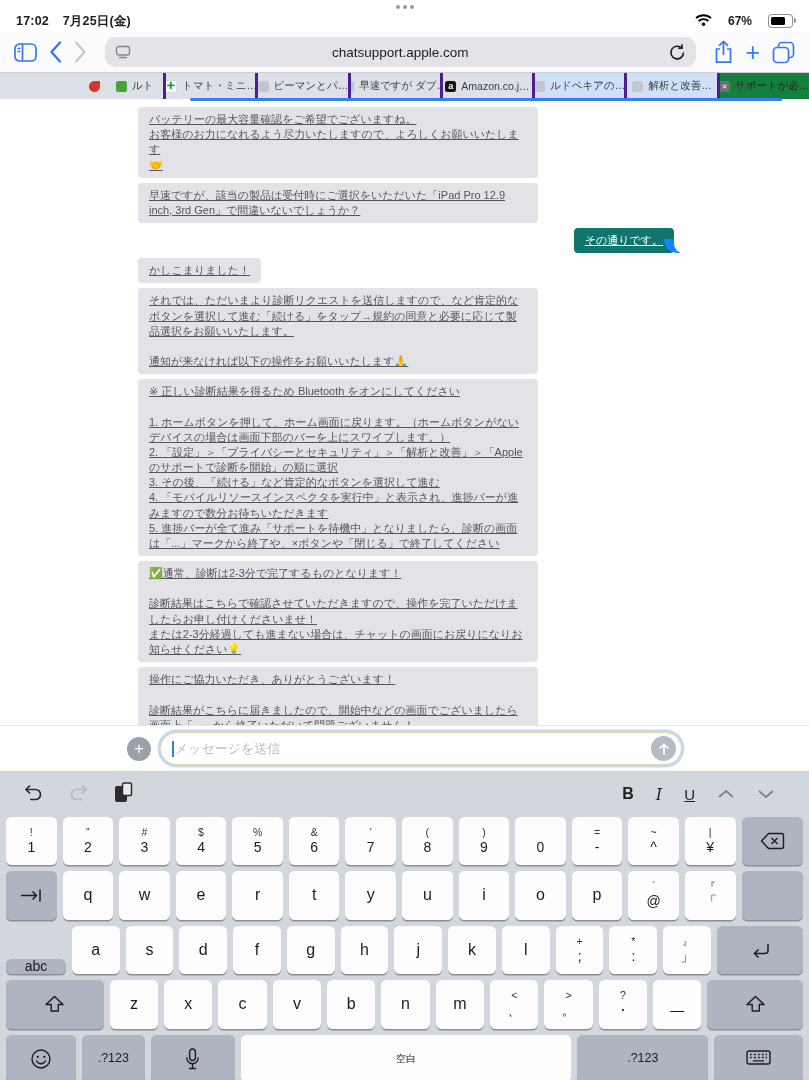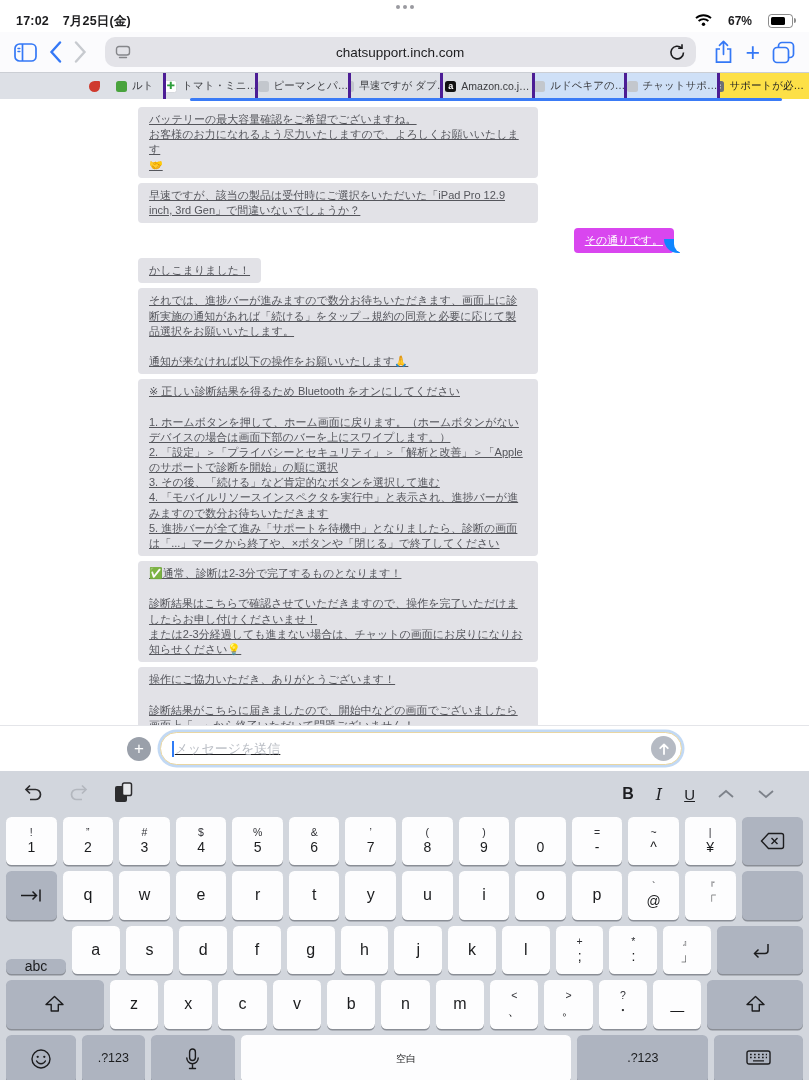--- a/index.html
+++ b/index.html
@@ -21,45 +21,45 @@
   .url-pill{flex:1;height:30px;background:#e3e3e8;border-radius:10px;display:flex;align-items:center;padding:0 10px;margin:0 6px;}
   .url-text{flex:1;text-align:center;font-size:13.5px;color:#1c1c1e;}
   .plus-glyph{color:#3478f6;font-size:25px;font-weight:300;line-height:20px;}
   
   .tab-bar{height:26px;background:#dde0e6;display:flex;align-items:stretch;position:relative;border-top:1px solid #cbced4;padding-left:84px;}
   .tab{display:flex;align-items:center;justify-content:center;gap:5px;font-size:10.5px;color:#3a3b3f;
        border-right:3px solid #4c1d95;padding:0 5px;flex:1;min-width:0;white-space:nowrap;overflow:hidden;}
   .tab.partial1{flex:0 0 22px;justify-content:flex-start;border-right:none;padding-right:0;}
   .tab.partial2{flex:0 0 42px;justify-content:flex-start;}
   .tab.selected{background:#cfe0f7;}
-  .tab.active{background:#fde047;border-right:none;color:#222;justify-content:flex-end;}
+  .tab.active{background:#15803d;border-right:none;color:#222;}
   .fav{width:11px;height:11px;border-radius:2.5px;flex:0 0 auto;display:flex;align-items:center;justify-content:center;
        font-size:8px;font-weight:bold;color:#fff;line-height:1;}
   .fav.red-flower-favicon{background:#cf3a2e;border-radius:50% 10% 50% 50%;}
   .fav.green-leaf-favicon{background:#49a33d;}
   .fav.green-plus-favicon{background:#fff;color:#2e9e3c;border:1px solid #d6d9de;font-size:10px;}
   .fav.gray-favicon{background:#c3c7cd;}
   .fav.amazon-favicon{background:#111;font-size:9px;font-weight:bold;}
   .fav.dark-x-favicon{background:#6d7076;font-size:7px;}
   .tab-underline{position:absolute;left:190px;width:592px;bottom:-2px;height:3px;background:#3a7bf6;border-radius:2px;z-index:4;}
   
   .chat{height:626px;background:#fff;padding:8px 131px 0 138px;box-sizing:border-box;overflow:hidden;}
   .msgs{display:flex;flex-direction:column;gap:5px;}
   .bubble{background:#e2e2e7;color:#55565c;border-radius:4px;padding:5px 11px;font-size:11px;line-height:1.38;
           white-space:pre-line;max-width:400px;align-self:flex-start;box-sizing:border-box;text-decoration:underline;}
-  .bubble.user{background:#d946ef;color:#fff;align-self:flex-end;position:relative;margin-right:4px;}
+  .bubble.user{background:#0f766e;color:#fff;align-self:flex-end;position:relative;margin-right:4px;}
   .bubble.user::before{content:'';position:absolute;right:-6px;bottom:0;width:16px;height:14px;background:#1086ff;border-bottom-left-radius:14px;}
   .bubble.user::after{content:'';position:absolute;right:-9px;bottom:0;width:9px;height:16px;background:#fff;border-bottom-left-radius:9px;}
   
   .composer{height:46px;border-top:1px solid #e4e5e9;display:flex;align-items:center;gap:9px;background:#fff;
             padding:0 127px 0 127px;box-sizing:border-box;}
   .plus-btn{width:24px;height:24px;border-radius:50%;background:#9aa0aa;color:#fff;font-size:17px;font-weight:300;
             display:flex;align-items:center;justify-content:center;flex:0 0 auto;}
   .msg-input{flex:1;height:33px;border:1.5px solid #e9d6a2;box-shadow:0 0 0 2.5px #c2d9f4;border-radius:17px;
-             display:flex;align-items:center;padding:0 5px 0 11px;box-sizing:border-box;background:#fff;text-decoration:underline;}
+             display:flex;align-items:center;padding:0 5px 0 11px;box-sizing:border-box;background:#fff;}
   .caret{width:1.8px;height:16px;background:#2f7cf6;margin-right:1px;}
   .placeholder{color:#b9bdc4;font-size:13px;flex:1;}
   .send-btn{width:25px;height:25px;border-radius:50%;background:#b5bac3;display:flex;align-items:center;justify-content:center;flex:0 0 auto;}
   
   .keyboard{height:320px;background:#d2d6dd;box-sizing:border-box;padding:0 6px 8px 6px;display:flex;flex-direction:column;}
   .kb-toolbar{height:46px;display:flex;align-items:center;padding:0 16px;flex:0 0 auto;}
   .kb-left{display:flex;align-items:center;gap:24px;}
   .kb-right{margin-left:auto;display:flex;align-items:center;gap:22px;padding-right:12px;}
   .fmt{font-size:16px;color:#1d1e21;}
   .fmt.bold{font-weight:bold;}
@@ -132,21 +132,21 @@
         <path d="M2 1.5L10.5 11 2 20.5" fill="none" stroke="#c7cacf" stroke-width="2.4" stroke-linecap="round"></path>
       </svg>
     </span>
   <div class="url-pill">
     <span class="tb-icon">
         <svg width="16" height="14" viewBox="0 0 16 14">
           <rect x="1.5" y="1.5" width="13" height="8.5" rx="2.5" fill="none" stroke="#85868a" stroke-width="1.4"></rect>
           <path d="M4.5 12.5h7" stroke="#85868a" stroke-width="1.4" stroke-linecap="round"></path>
         </svg>
       </span>
-    <span class="url-text">chatsupport.inch.com</span>
+    <span class="url-text">chatsupport.apple.com</span>
     <span class="tb-icon">
         <svg width="17" height="18" viewBox="0 0 17 18">
           <path d="M14.5 9.5a6.3 6.3 0 1 1-1.9-4.5" fill="none" stroke="#1c1c1e" stroke-width="1.6"></path>
           <path d="M13 1.2v4H9.2" fill="none" stroke="#1c1c1e" stroke-width="1.6"></path>
         </svg>
       </span>
   </div>
   <span class="tb-icon">
       <svg width="19" height="24" viewBox="0 0 19 24">
         <path d="M9.5 1.8v12.5M5.5 5.3l4-3.9 4 3.9" fill="none" stroke="#3478f6" stroke-width="1.7" stroke-linecap="round" stroke-linejoin="round"></path>
@@ -186,37 +186,37 @@
     <div class="tab">
       <span class="fav amazon-favicon">a</span>
       <span>Amazon.co.j…</span>
     </div>
     <div class="tab selected">
       <span class="fav gray-favicon"></span>
       <span>ルドベキアの…</span>
     </div>
     <div class="tab selected">
       <span class="fav gray-favicon"></span>
-      <span>チャットサポ…</span>
+      <span>解析と改善…</span>
     </div>
     <div class="tab active">
       <span class="fav dark-x-favicon">✕</span>
       <span>サポートが必…</span>
     </div>
   </div>
 
 <div class="chat">
   <div class="msgs" id="msgs">
       <div class="bubble">バッテリーの最大容量確認をご希望でございますね。
 お客様のお力になれるよう尽力いたしますので、よろしくお願いいたします
 🤝</div>
       <div class="bubble">早速ですが、該当の製品は受付時にご選択をいただいた「iPad Pro 12.9 inch, 3rd Gen」で間違いないでしょうか？</div>
       <div class="bubble user">その通りです。</div>
       <div class="bubble">かしこまりました！</div>
-      <div class="bubble">それでは、進捗バーが進みますので数分お待ちいただきます、画面上に診断実施の通知があれば「続ける」をタップ→規約の同意と必要に応じて製品選択をお願いいたします。
+      <div class="bubble">それでは、ただいまより診断リクエストを送信しますので、など肯定的なボタンを選択して進む「続ける」をタップ→規約の同意と必要に応じて製品選択をお願いいたします。
 
 通知が来なければ以下の操作をお願いいたします🙏</div>
       <div class="bubble">※ 正しい診断結果を得るため Bluetooth をオンにしてください
 
 1. ホームボタンを押して、ホーム画面に戻ります。（ホームボタンがないデバイスの場合は画面下部のバーを上にスワイプします。）
 2. 「設定」＞「プライバシーとセキュリティ」＞「解析と改善」＞「Appleのサポートで診断を開始」の順に選択
 3. その後、「続ける」など肯定的なボタンを選択して進む
 4. 「モバイルリソースインスペクタを実行中」と表示され、進捗バーが進みますので数分お待ちいただきます
 5. 進捗バーが全て進み「サポートを待機中」となりましたら、診断の画面は「...」マークから終了や、×ボタンや「閉じる」で終了してください</div>
       <div class="bubble">✅通常、診断は2-3分で完了するものとなります！

